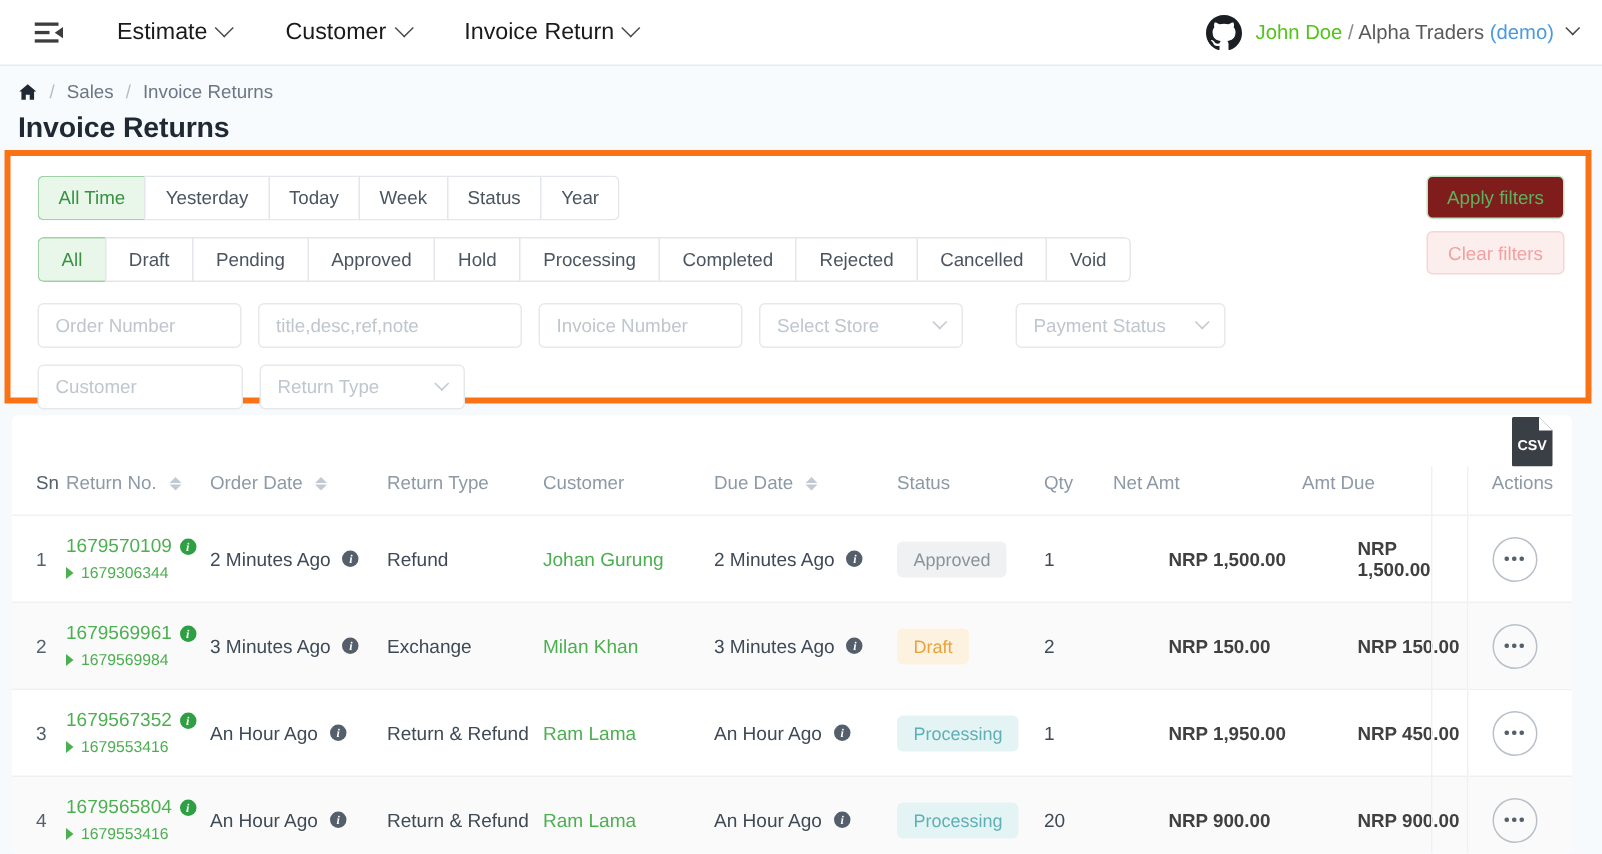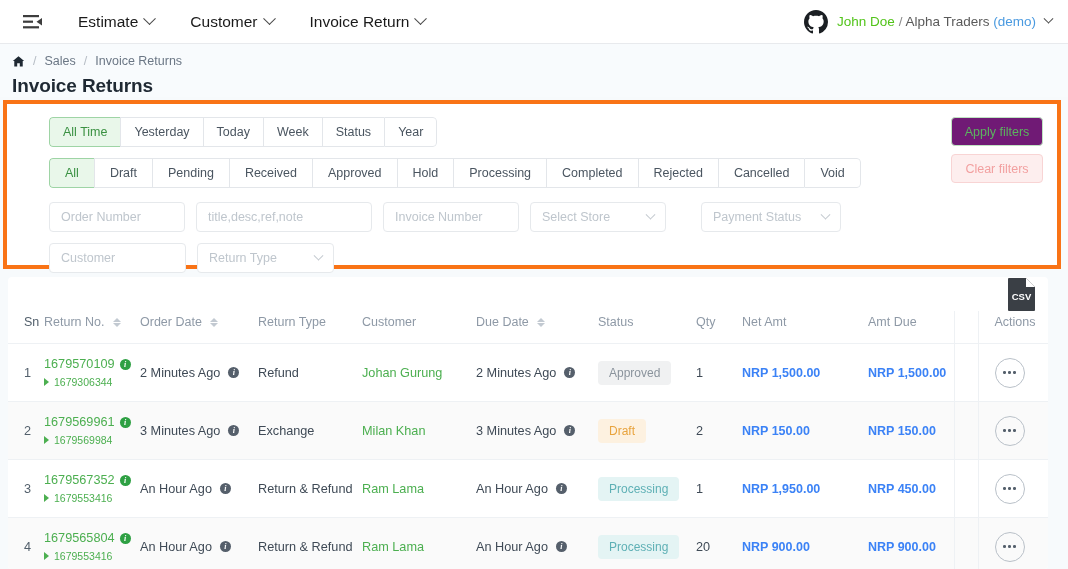--- a/index.html
+++ b/index.html
@@ -44,21 +44,21 @@
   .crumb { display: flex; align-items: center; gap: 8px; font-size: 12.5px; }
   .home-icon { display:flex; align-items:center; }
   .crumb-sep { color: #b5bcc4; }
   .crumb-link { color: #6b7785; cursor: pointer; }
   .crumb-cur { color: #6b7785; }
   .page-title { font-size: 19px; font-weight: bold; color: #1f2933; padding: 7px 0 0 0; letter-spacing: -0.1px; }
 
   
   .filter-outer {
     position: absolute; left: 3px; top: 100px; width: 1058px; height: 169px;
-    border: 4px solid #f97316; background: #ffffff; padding-left: 24px;
+    border: 4px solid #f97316; background: #ffffff;
   }
   .filter-inner { padding: 13px 14px 0 18px; position: relative; height: 100%; }
 
   .seg-row { display: flex; align-items: center; }
   .seg {
     display: flex; border-radius: 4px; overflow: hidden;
   }
   .seg-btn {
     border: 1px solid #e3e6ea; border-right: none;
     background: #ffffff; color: #4a5560;
@@ -98,21 +98,21 @@
     width: 7px; height: 7px; border-right: 1.4px solid #c3c9cf; border-bottom: 1.4px solid #c3c9cf;
     transform: rotate(45deg) translate(-2px,-2px); flex: none;
   }
 
   .btn-col { position: absolute; right: 14px; top: 13px; display: flex; flex-direction: column; gap: 8px; }
   .fbtn {
     width: 92px; height: 29px; border-radius: 4px; font-size: 12.5px;
     display: flex; align-items: center; justify-content: center; cursor: pointer;
     font-family: "Liberation Sans", sans-serif;
   }
-  .apply { background: #701a75; color: #5cb35f; border: 1px solid #bfe3c2; }
+  .apply { background: #7f1d1d; color: #5cb35f; border: 1px solid #bfe3c2; }
   .clear { background: #fdeeee; color: #f2a0a0; border: 1px solid #f8d4d4; }
 
   
   .table-card {
     position: absolute; left: 8px; top: 277px; width: 1040px; height: 292px;
     background: #ffffff; border-radius: 4px; overflow: hidden;
   }
   .csv-bar { height: 34px; position: relative; }
   .csv-icon { position: absolute; right: 11px; top: 0px; cursor: pointer; }
 
@@ -148,21 +148,21 @@
   .info-g { width: 11px; height: 11px; border-radius: 50%; background: #2ea043; color:#fff; font-size: 8px; font-weight: bold; display:inline-flex; align-items:center; justify-content:center; font-style: italic; font-family: "Liberation Serif", serif; }
   .info-d { width: 11px; height: 11px; border-radius: 50%; background: #555f6b; color:#fff; font-size: 8px; font-weight: bold; display:inline-flex; align-items:center; justify-content:center; font-style: italic; font-family: "Liberation Serif", serif; flex:none; }
   .cell-ic { display: flex; align-items: center; gap: 8px; }
   .cust-link { color: #4caf50; cursor: pointer; }
 
   .badge { display: inline-block; font-size: 12px; padding: 5px 11px; border-radius: 4px; }
   .b-approved { background: #f0f1f2; color: #8a939c; }
   .b-draft { background: #fdf1e0; color: #e8a33d; }
   .b-processing { background: #e4f4f4; color: #5eb0b5; }
 
-  .money { font-weight: bold; color: #3b82f6; font-size: 12.5px; }
+  .money { font-weight: bold; color: #404040; font-size: 12.5px; margin-left: 37px; }
   .c-net .money, .c-amt .money { display:block; }
 
   .act-cell { border-left: 1px solid #eef1f4; position: relative; }
   .dots-btn {
     width: 30px; height: 30px; border-radius: 50%; border: 1px solid #b9c0c8;
     display: flex; align-items: center; justify-content: center; gap: 2.5px;
     margin-left: 16px; cursor: pointer; background: transparent;
   }
   .dots-btn span { width: 2.6px; height: 2.6px; border-radius: 50%; background: #55606c; display:block; }
   .sticky-div { position: absolute; left: 946px; top: 34px; width: 1px; height: 258px; background: #eef1f4; }
@@ -236,21 +236,20 @@
         <button class="seg-btn">Status</button>
         <button class="seg-btn">Year</button>
       </div>
     </div>
 
     <div class="seg-row seg-row2">
       <div class="seg">
         <button class="seg-btn active">All</button>
         <button class="seg-btn">Draft</button>
         <button class="seg-btn">Pending</button>
-        <button class="seg-btn">Received</button>
         <button class="seg-btn">Approved</button>
         <button class="seg-btn">Hold</button>
         <button class="seg-btn">Processing</button>
         <button class="seg-btn">Completed</button>
         <button class="seg-btn">Rejected</button>
         <button class="seg-btn">Cancelled</button>
         <button class="seg-btn">Void</button>
       </div>
     </div>
 

